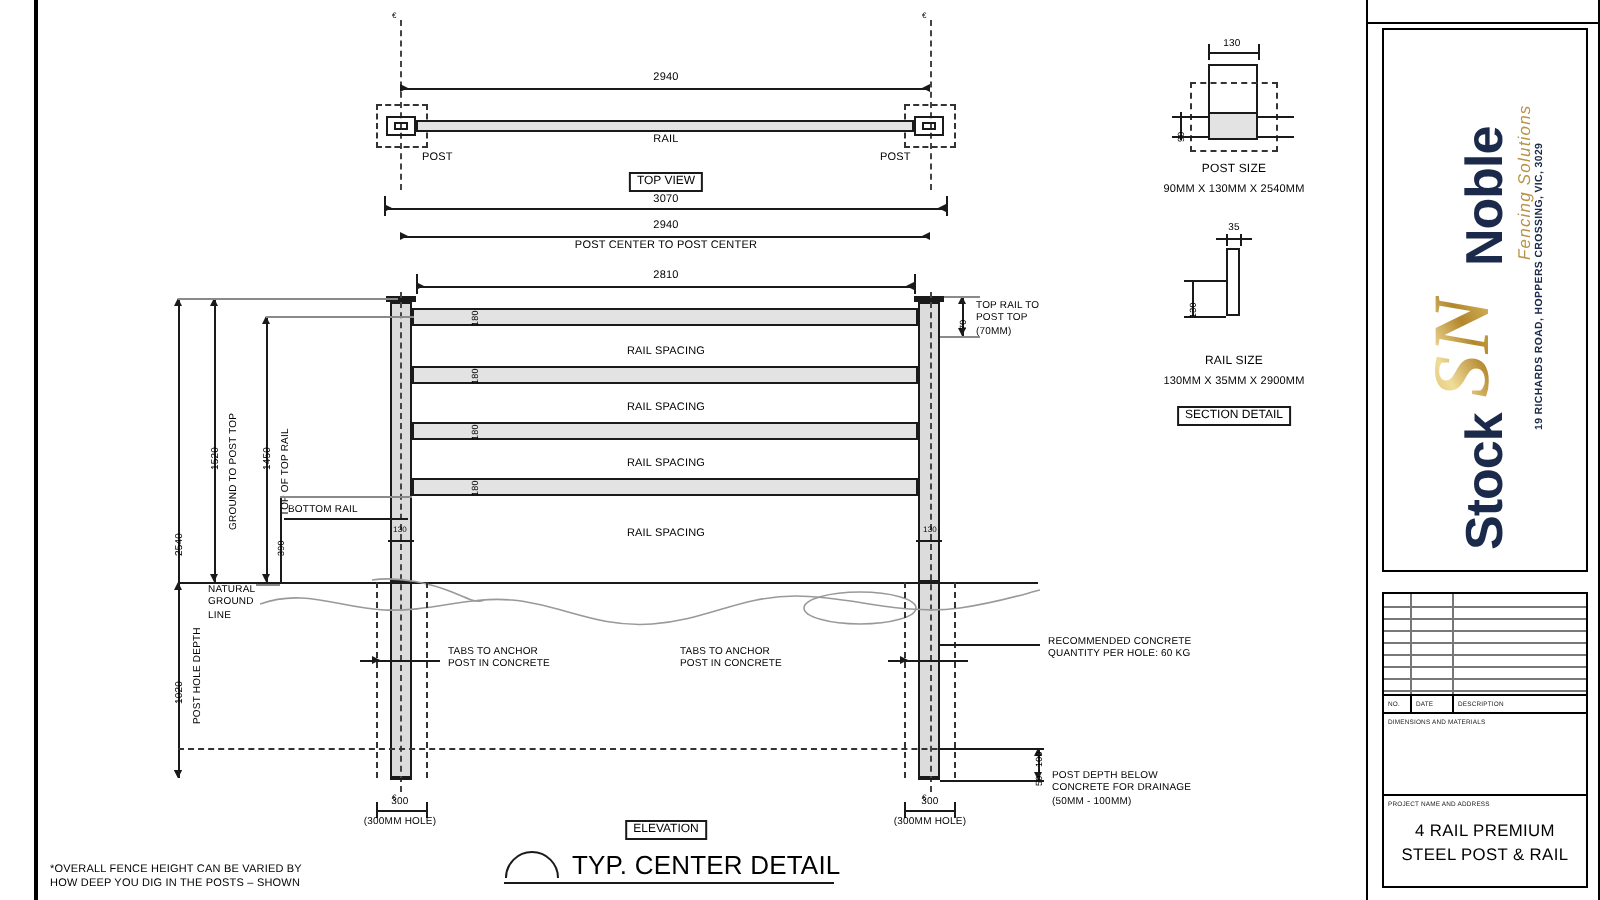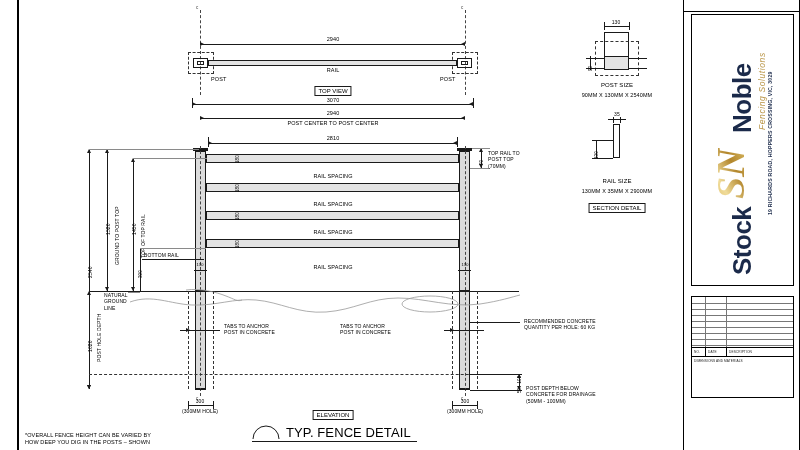--- a/index.html
+++ b/index.html
@@ -259,21 +259,21 @@
   </div>
 
   <div class="lbl-box ctr" style="left:333px;top:410px;">ELEVATION</div>
 
   <div class="t t55" style="left:25px;top:432px;">*OVERALL FENCE HEIGHT CAN BE VARIED BY<br>HOW DEEP YOU DIG IN THE POSTS – SHOWN</div>
 
   <div>
     <svg style="position:absolute;left:252px;top:424px;width:28px;height:16px;">
       <path d="M1,15 A13,13 0 0 1 27,15" fill="none" stroke="#1a1a1a" stroke-width="1"></path>
     </svg>
-    <div class="t" style="left:286px;top:425px;font-size:13px;">TYP. FENCE DETAIL</div>
+    <div class="t" style="left:286px;top:425px;font-size:13px;">TYP. CENTER DETAIL</div>
     <div class="ln h" style="left:252px;top:441px;width:165px;height:1.3px;"></div>
   </div>
 
   <div>
     <div class="ln h" style="left:604px;top:26px;width:25px;"></div>
     <div class="ln v" style="left:604px;top:22px;height:8px;"></div>
     <div class="ln v" style="left:629px;top:22px;height:8px;"></div>
     <div class="t t5 ctr" style="left:616px;top:19px;">130</div>
 
     <div class="box" style="left:604px;top:32px;width:25px;height:38px;"></div>
@@ -342,15 +342,20 @@
       <div class="tiny-cap" style="left:16px;top:2px;">DATE</div>
       <div class="tiny-cap" style="left:37px;top:2px;">DESCRIPTION</div>
       <div style="position:absolute;left:13px;top:0;height:100%;width:0;border-left:1px solid #000;"></div>
       <div style="position:absolute;left:34px;top:0;height:100%;width:0;border-left:1px solid #000;"></div>
     </div>
 
     <div class="notesbox">
       <div class="tiny-cap" style="left:2px;top:2px;">DIMENSIONS AND MATERIALS</div>
     </div>
 
+    <div class="projbox">
+      <div class="tiny-cap" style="left:2px;top:2px;">PROJECT NAME AND ADDRESS</div>
+      <div class="projtitle" style="top:12px;">4 RAIL PREMIUM</div>
+      <div class="projtitle" style="top:24px;">STEEL POST &amp; RAIL</div>
+    </div>
   </div>
 
 </div>
 
 </body></html>

